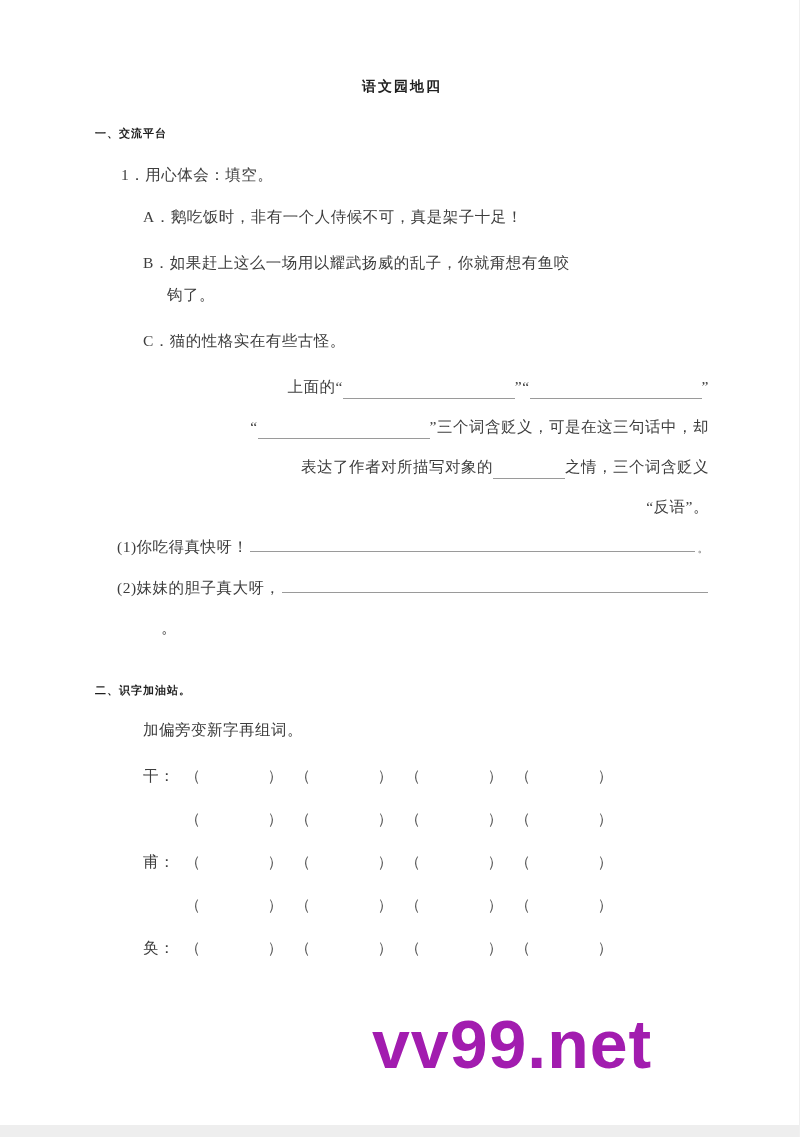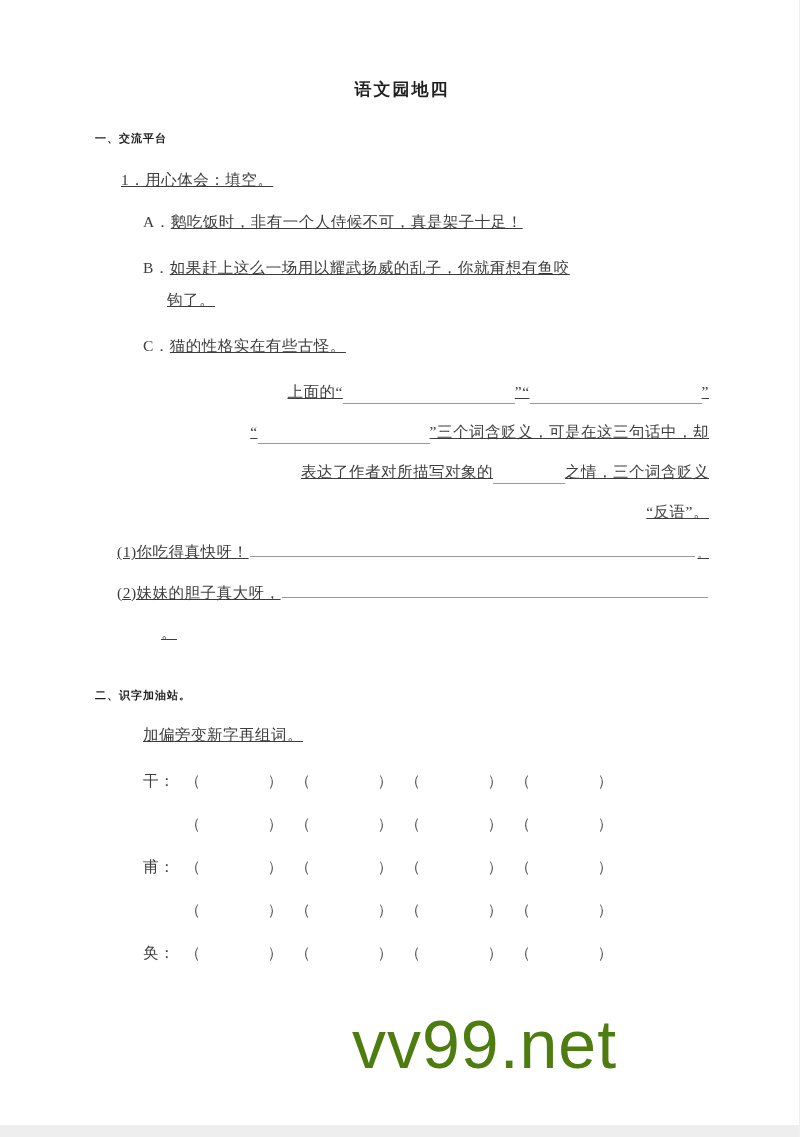--- a/index.html
+++ b/index.html
@@ -29,37 +29,37 @@
   }
   .content {
     position: relative;
     z-index: 2;
     padding: 78px 90px 0 95px;
   }
 
   
   .watermark {
     position: absolute;
-    left: 352px;
+    left: 372px;
     top: 1005px;
     z-index: 1;
     font-family: "Liberation Sans", sans-serif;
-    font-weight: normal;
+    font-weight: bold;
     font-size: 68px;
     letter-spacing: 1px;
-    color: #4d7c0f;
+    color: #a21caf;
     white-space: nowrap;
     user-select: none;
   }
 
   
   .doc-title {
     text-align: center;
     font-weight: bold;
-    font-size: 17px;
+    font-size: 14px;
     letter-spacing: 2px;
     margin: 0 0 30px 0;
     color: #1f1f1f;
   }
   .section-head {
     font-weight: bold;
     font-size: 11px;
     letter-spacing: 1px;
     color: #1f1f1f;
     margin: 0 0 22px 0;
@@ -69,21 +69,20 @@
     margin-bottom: 20px;
   }
 
   
   .line {
     font-size: 15.5px;
     line-height: 1.55;
     letter-spacing: 0.5px;
     color: #3d3d3d;
     white-space: nowrap;
-    text-decoration: underline;
   }
   .q-item {
     margin: 0 0 18px 0;
     padding-left: 26px;
   }
   .opt {
     margin: 0 0 22px 0;
     padding-left: 48px;
     position: relative;
   }

